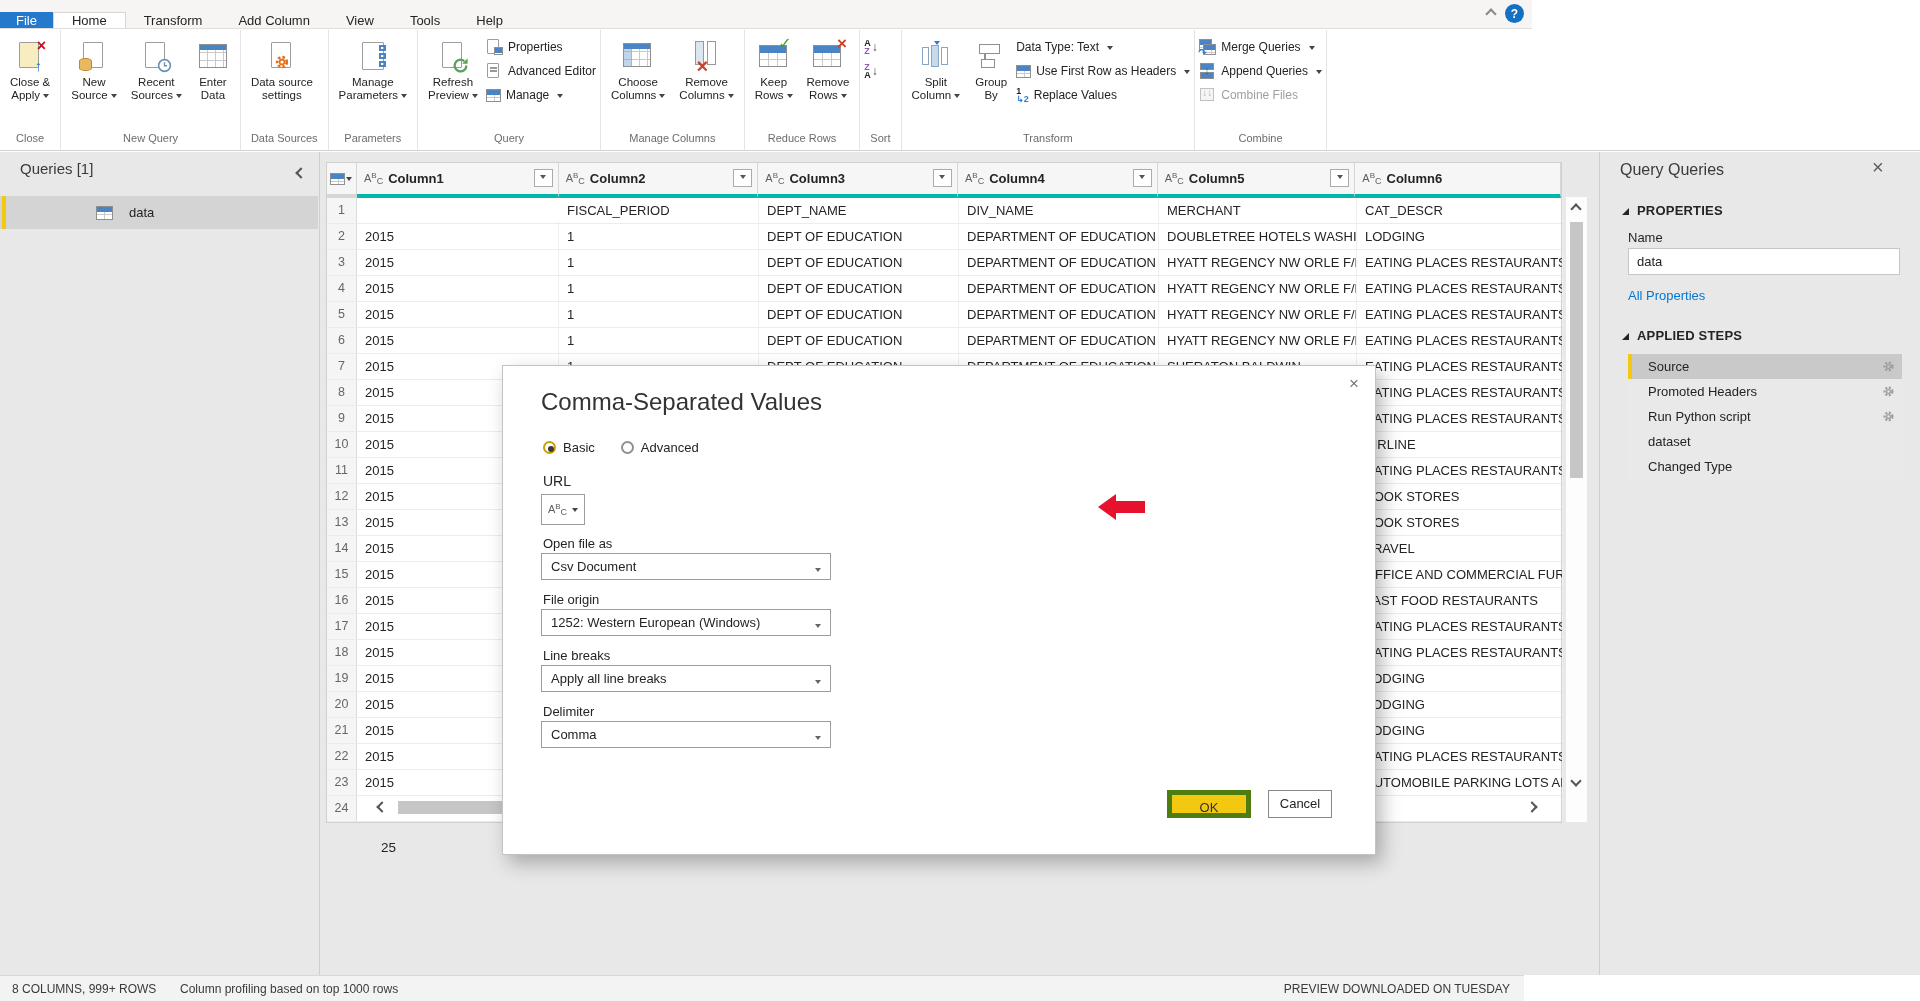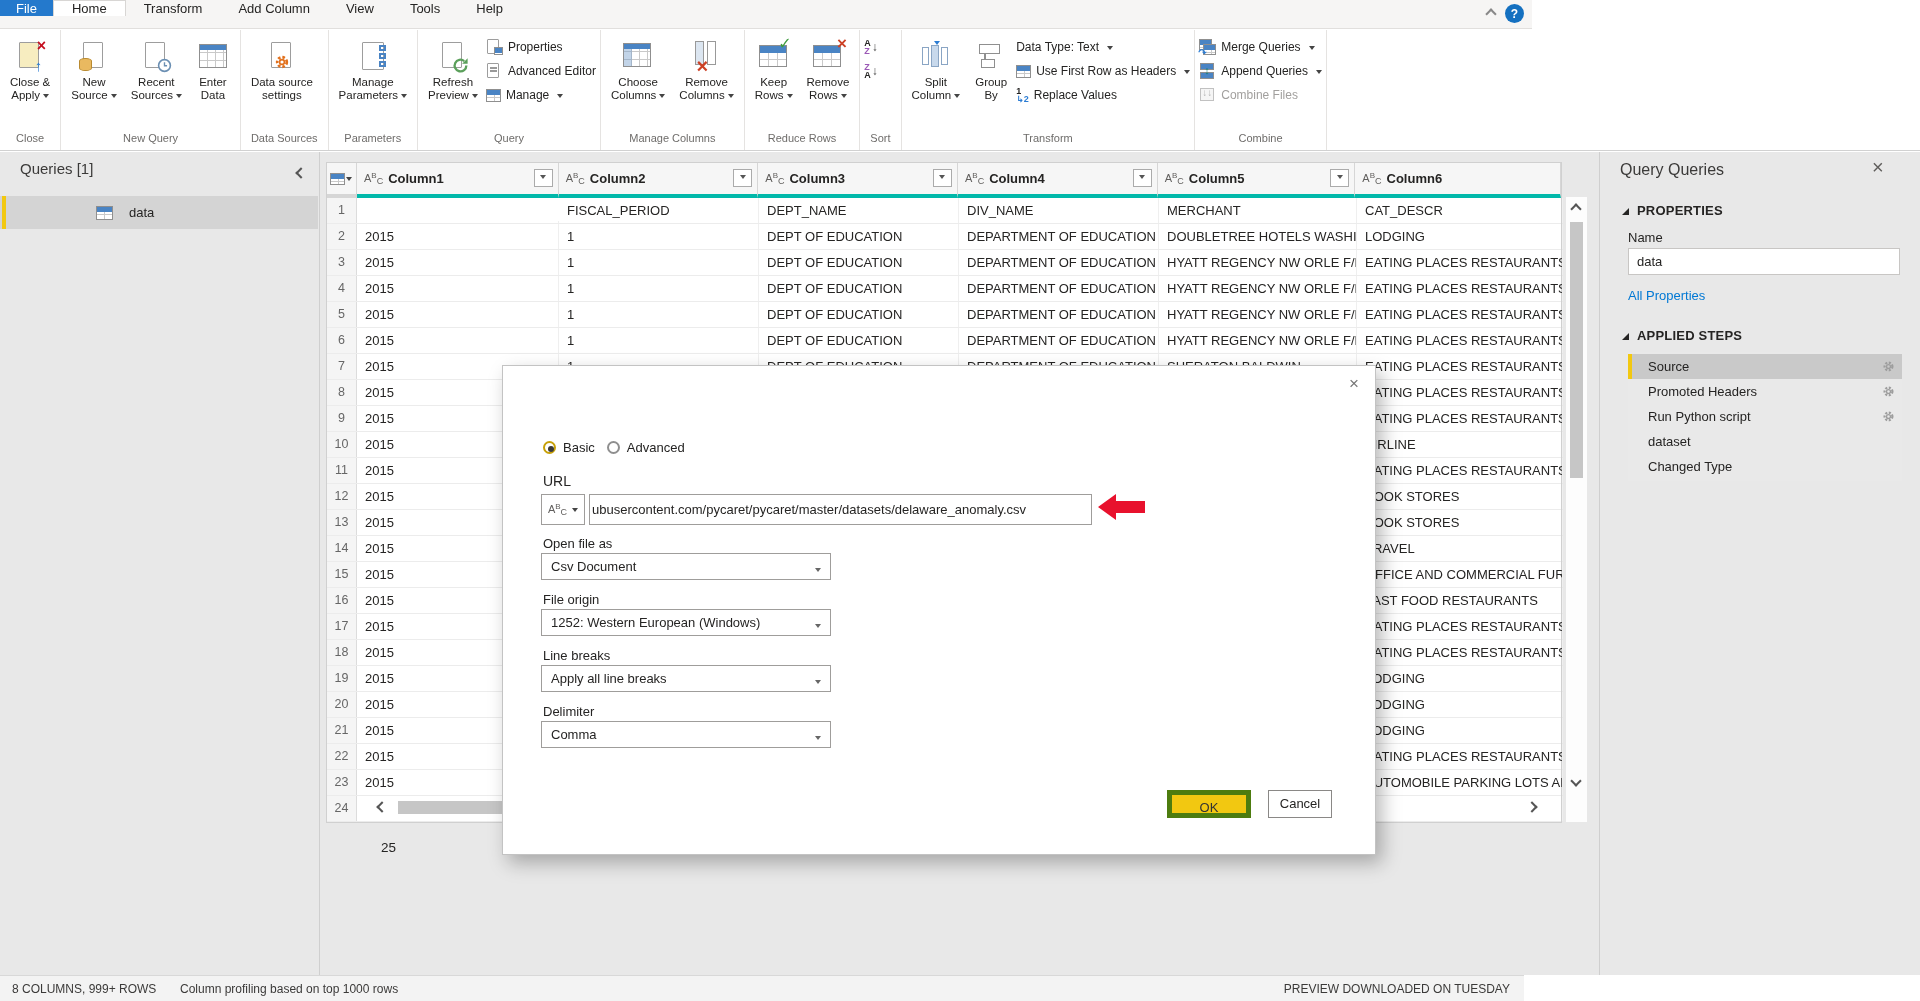--- a/index.html
+++ b/index.html
@@ -1,21 +1,21 @@
 <!DOCTYPE html>
 <html><head>
 <meta charset="utf-8">
 <style>
   * { margin:0; padding:0; box-sizing:border-box; }
   html,body { width:1920px; height:1001px; overflow:hidden; }
   body { font-family:"Liberation Sans","DejaVu Sans",sans-serif; color:#252423; font-size:13px; }
   .app { position:relative; width:1920px; height:1001px; background:#fff; overflow:hidden; }
 
   
-  .tabstrip { position:absolute; left:0; top:0; width:1532px; height:29px; background:#f6f5f4; border-bottom:1px solid #e1dfdd; display:flex; align-items:flex-start; }
+  .tabstrip { position:absolute; left:0; top:0; width:1532px; height:29px; background:#f6f5f4; border-bottom:1px solid #e1dfdd; display:flex; align-items:flex-end; }
   .tab { padding:0 18px; display:flex; align-items:center; font-size:13px; color:#252423; cursor:default; }
   .tab.file { background:#2479cc; color:#fff; padding:0 16px; }
   .tab.active { background:#fff; border:1px solid #d8d6d4; border-bottom:none; }
   .winicons { position:absolute; right:8px; top:4px; display:flex; align-items:center; gap:10px; }
   .helpcirc { width:19px; height:19px; border-radius:50%; background:#1470c0; color:#fff; font-weight:bold; font-size:12px; display:flex; align-items:center; justify-content:center; }
 
   
   .ribbon { position:absolute; left:0; top:30px; width:1920px; height:121px; background:#fff; border-bottom:1px solid #d1d1d1; display:flex; align-items:stretch; }
   .rgroup { display:flex; flex-direction:column; border-right:1px solid #e5e3e1; padding:2px 4px 0 4px; }
   .rcontent { flex:1; display:flex; align-items:stretch; gap:2px; }
@@ -96,21 +96,21 @@
   
   .statusbar { position:absolute; left:0; top:975px; width:1524px; height:26px; background:#f3f3f3; border-top:1px solid #d8d8d8; font-size:12px; color:#3b3a39; }
   .sb-left { position:absolute; left:12px; top:6px; }
   .sb-mid { position:absolute; left:180px; top:6px; }
   .sb-right { position:absolute; right:14px; top:6px; }
 
   
   .dialog { position:absolute; left:502px; top:365px; width:874px; height:490px; background:#fff; border:1px solid #c3c3c3; box-shadow:6px 8px 18px rgba(0,0,0,.28); z-index:50; }
   .dlg-close { position:absolute; right:16px; top:8px; font-size:17px; color:#777; }
   .dlg-title { position:absolute; left:38px; top:22px; font-size:24px; font-weight:300; color:#333; }
-  .dlg-modes { position:absolute; left:40px; top:74px; display:flex; gap:12px; align-items:center; }
+  .dlg-modes { position:absolute; left:40px; top:74px; display:flex; gap:26px; align-items:center; }
   .mode { display:flex; align-items:center; gap:7px; font-size:13px; }
   .rad { width:13px; height:13px; border-radius:50%; border:2px solid #8f8f8f; background:#fff; position:relative; }
   .rad.on { border-color:#c7a008; }
   .rad.on::after { content:""; position:absolute; left:2.5px; top:2.5px; width:6px; height:6px; border-radius:50%; background:#3b3a39; }
   .dlg-urllbl { position:absolute; left:40px; top:107px; font-size:14px; }
   .dlg-abc { position:absolute; left:38px; top:128px; width:44px; height:31px; border:1px solid #9f9d9b; display:flex; align-items:center; justify-content:center; gap:2px; }
   .dlg-url { position:absolute; left:86px; top:128px; width:503px; height:31px; border:1px solid #9f9d9b; font-size:13px; line-height:29px; padding:0 4px 0 2px; white-space:nowrap; overflow:hidden; }
   .dlg-field-lbl { position:absolute; left:40px; font-size:13px; }
   .dd { position:absolute; left:38px; width:290px; height:27px; border:1px solid #9f9d9b; font-size:13px; line-height:25px; padding-left:9px; }
   .dd .car { position:absolute; right:9px; top:11px; border-top-color:#666; }
@@ -789,36 +789,36 @@
     </div>
 
   <div class="statusbar">
     <span class="sb-left">8 COLUMNS, 999+ ROWS</span>
     <span class="sb-mid">Column profiling based on top 1000 rows</span>
     <span class="sb-right">PREVIEW DOWNLOADED ON TUESDAY</span>
   </div>
 
   <div class="dialog">
     <div class="dlg-close">×</div>
+    <div class="dlg-title">Comma-Separated Values</div>
     <div class="dlg-modes" id="dlg-modes">
         <div class="mode">
           <span class="rad on"></span>
           <span>Basic</span>
         </div>
         <div class="mode">
           <span class="rad"></span>
           <span>Advanced</span>
         </div>
       </div>
     <div class="dlg-urllbl">URL</div>
     <div class="dlg-abc">
         <span class="abct">A<i>B</i><u>C</u></span>
         <span class="car"></span>
       </div>
-    <div class="dlg-url">ubusercontent.com/pycaret/pycaret/master/datasets/delaware_anomaly.csv</div>
     <div id="dlg-fields">
         <div class="dlg-field-lbl" style="top: 170px;">Open file as</div>
         <div class="dd" style="top: 187px;"><span>Csv Document</span><span class="car"></span></div>
         <div class="dlg-field-lbl" style="top: 226px;">File origin</div>
         <div class="dd" style="top: 243px;"><span>1252: Western European (Windows)</span><span class="car"></span></div>
         <div class="dlg-field-lbl" style="top: 282px;">Line breaks</div>
         <div class="dd" style="top: 299px;"><span>Apply all line breaks</span><span class="car"></span></div>
         <div class="dlg-field-lbl" style="top: 338px;">Delimiter</div>
         <div class="dd" style="top: 355px;"><span>Comma</span><span class="car"></span></div>
       </div>

